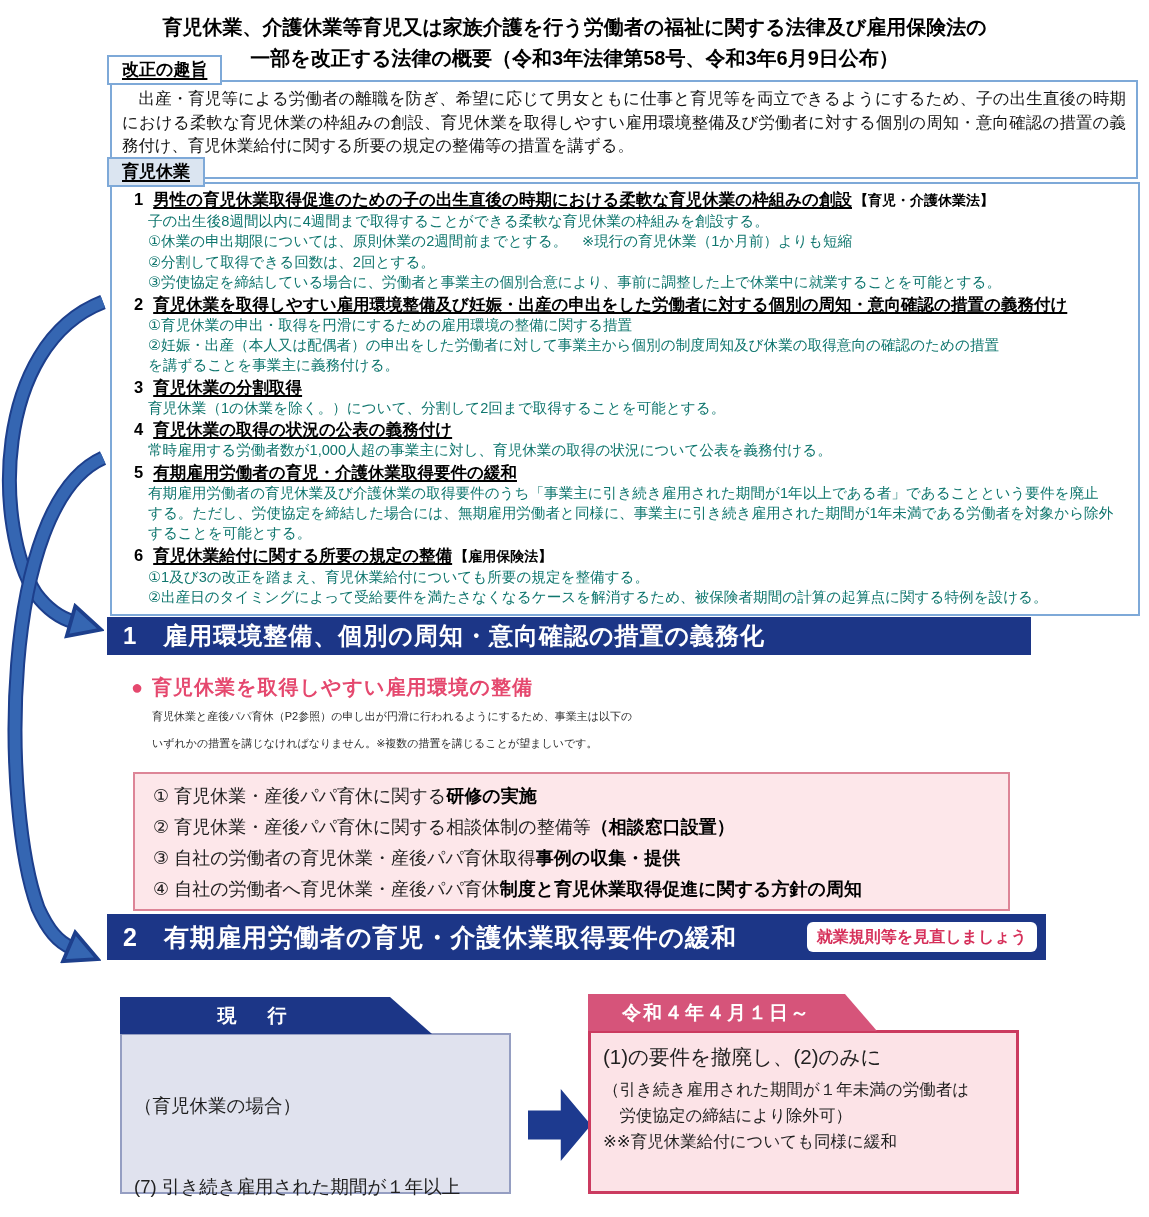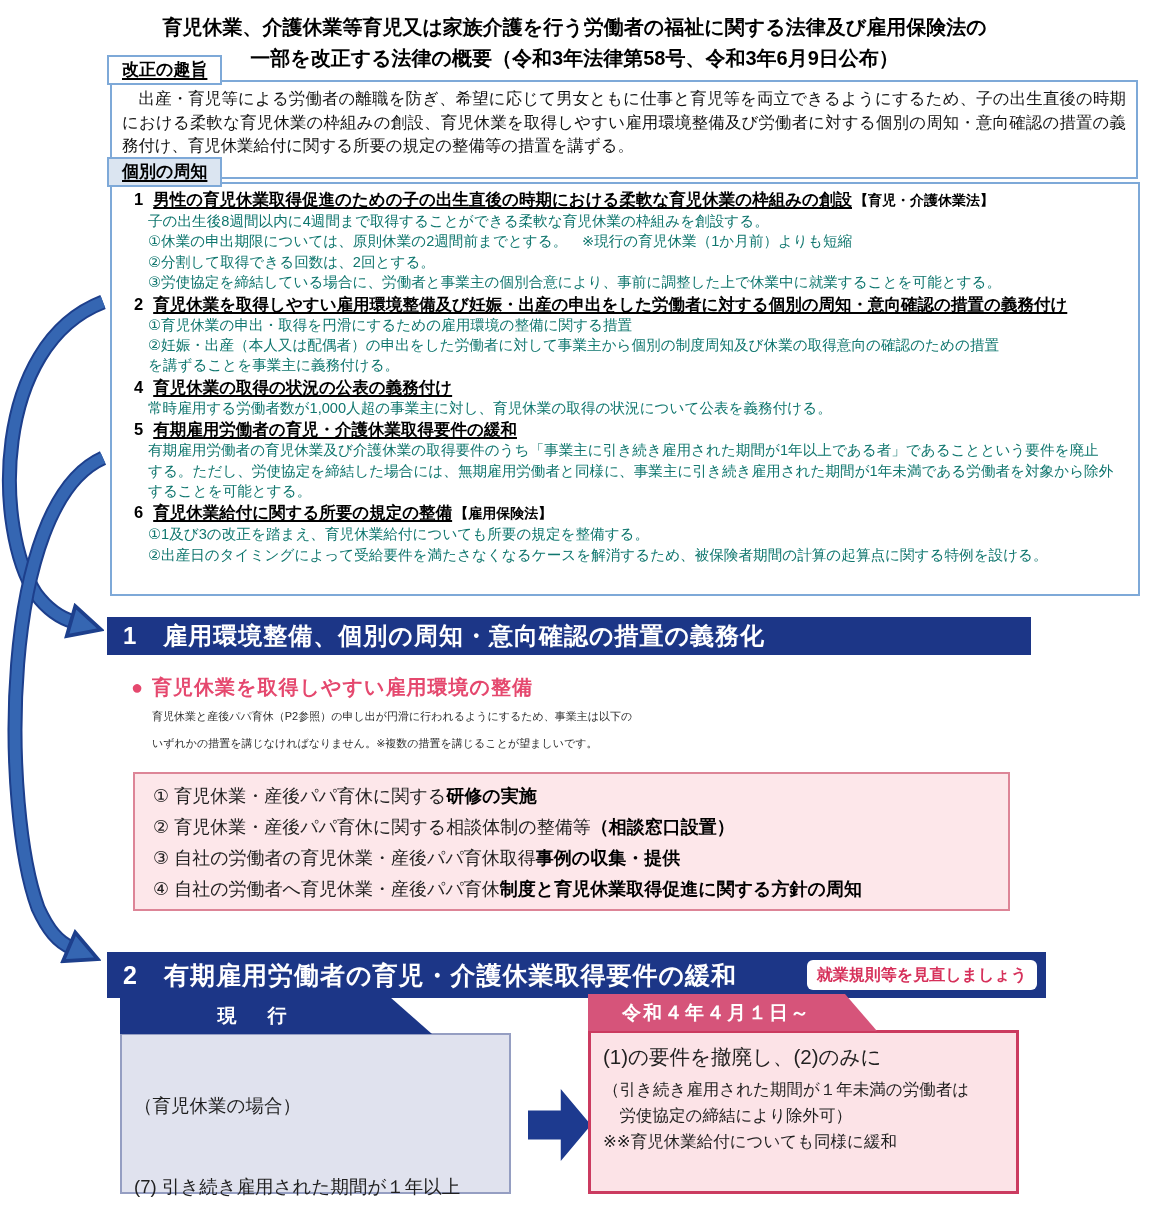--- a/index.html
+++ b/index.html
@@ -36,21 +36,21 @@
   .g-head { font-size:16.5px; font-weight:bold; line-height:22px; white-space:nowrap; color:#000; }
   .g-head-u { text-decoration:underline; text-decoration-thickness:1.5px; text-underline-offset:2px; }
   .g-num { display:inline-block; margin-right:10px; }
   .g-suffix { font-size:14px; font-weight:bold; margin-left:2px; }
   .g-line { font-size:14.6px; line-height:20.4px; padding-left:14px; white-space:nowrap; color:#0f766e; }
 
   
   .banner { background:#1c3687; color:#fff; font-weight:bold; z-index:2; }
   .banner .b-num { display:inline-block; margin:0 26px 0 16px; }
   .banner1 { top:617px; left:107px; width:924px; height:38px; font-size:24px; line-height:38px; letter-spacing:1px; }
-  .banner2 { top:952px; left:107px; width:939px; height:46px; font-size:25px; line-height:46px; letter-spacing:1px; }
+  .banner2 { top:914px; left:107px; width:939px; height:46px; font-size:25px; line-height:46px; letter-spacing:1px; }
   .banner2 .badge {
     position:absolute; right:9px; top:8px; height:30px; line-height:30px;
     background:#fff; color:#d6305a; font-size:16px; font-weight:bold;
     letter-spacing:0; padding:0 10px; border-radius:6px;
   }
 
   
   .bullet-head { top:674px; left:131px; color:#e5486e; font-size:20px; font-weight:bold; letter-spacing:1px; }
   .bullet-head .dot { margin-right:8px; }
   .s1-body { top:703px; left:152px; font-size:11px; line-height:27px; color:#2b2b2b; }
@@ -90,38 +90,42 @@
 <body>
 
 <div class="abs doc-title">
   <div>育児休業、介護休業等育児又は家族介護を行う労働者の福祉に関する法律及び雇用保険法の</div>
   <div>一部を改正する法律の概要（令和3年法律第58号、令和3年6月9日公布）</div>
 </div>
 
 <div class="abs tab-label" style="top:55px; left:107px;">改正の趣旨</div>
 <div class="abs outline-box shushi-box">　出産・育児等による労働者の離職を防ぎ、希望に応じて男女ともに仕事と育児等を両立できるようにするため、子の出生直後の時期における柔軟な育児休業の枠組みの創設、育児休業を取得しやすい雇用環境整備及び労働者に対する個別の周知・意向確認の措置の義務付け、育児休業給付に関する所要の規定の整備等の措置を講ずる。</div>
 
-<div class="abs tab-label blue-fill" style="top:157px; left:107px;">個別の周知</div>
+<div class="abs tab-label blue-fill" style="top:157px; left:107px;">育児休業</div>
 <div class="abs outline-box gaiyo-box">
 
   <div>
     <div class="g-head"><span class="g-head-u"><span class="g-num">1</span><span>男性の育児休業取得促進のための子の出生直後の時期における柔軟な育児休業の枠組みの創設</span></span><span class="g-suffix">【育児・介護休業法】</span></div>
     <div class="g-line">子の出生後8週間以内に4週間まで取得することができる柔軟な育児休業の枠組みを創設する。</div>
     <div class="g-line">①休業の申出期限については、原則休業の2週間前までとする。　※現行の育児休業（1か月前）よりも短縮</div>
     <div class="g-line">②分割して取得できる回数は、2回とする。</div>
     <div class="g-line">③労使協定を締結している場合に、労働者と事業主の個別合意により、事前に調整した上で休業中に就業することを可能とする。</div>
   </div>
 
   <div>
     <div class="g-head"><span class="g-head-u"><span class="g-num">2</span><span>育児休業を取得しやすい雇用環境整備及び妊娠・出産の申出をした労働者に対する個別の周知・意向確認の措置の義務付け</span></span></div>
     <div class="g-line">①育児休業の申出・取得を円滑にするための雇用環境の整備に関する措置</div>
     <div class="g-line">②妊娠・出産（本人又は配偶者）の申出をした労働者に対して事業主から個別の制度周知及び休業の取得意向の確認のための措置</div>
     <div class="g-line">を講ずることを事業主に義務付ける。</div>
   </div>
 
+  <div>
+    <div class="g-head"><span class="g-head-u"><span class="g-num">3</span><span>育児休業の分割取得</span></span></div>
+    <div class="g-line">育児休業（1の休業を除く。）について、分割して2回まで取得することを可能とする。</div>
+  </div>
 
   <div>
     <div class="g-head"><span class="g-head-u"><span class="g-num">4</span><span>育児休業の取得の状況の公表の義務付け</span></span></div>
     <div class="g-line">常時雇用する労働者数が1,000人超の事業主に対し、育児休業の取得の状況について公表を義務付ける。</div>
   </div>
 
   <div>
     <div class="g-head"><span class="g-head-u"><span class="g-num">5</span><span>有期雇用労働者の育児・介護休業取得要件の緩和</span></span></div>
     <div class="g-line">有期雇用労働者の育児休業及び介護休業の取得要件のうち「事業主に引き続き雇用された期間が1年以上である者」であることという要件を廃止</div>
     <div class="g-line">する。ただし、労使協定を締結した場合には、無期雇用労働者と同様に、事業主に引き続き雇用された期間が1年未満である労働者を対象から除外</div>

